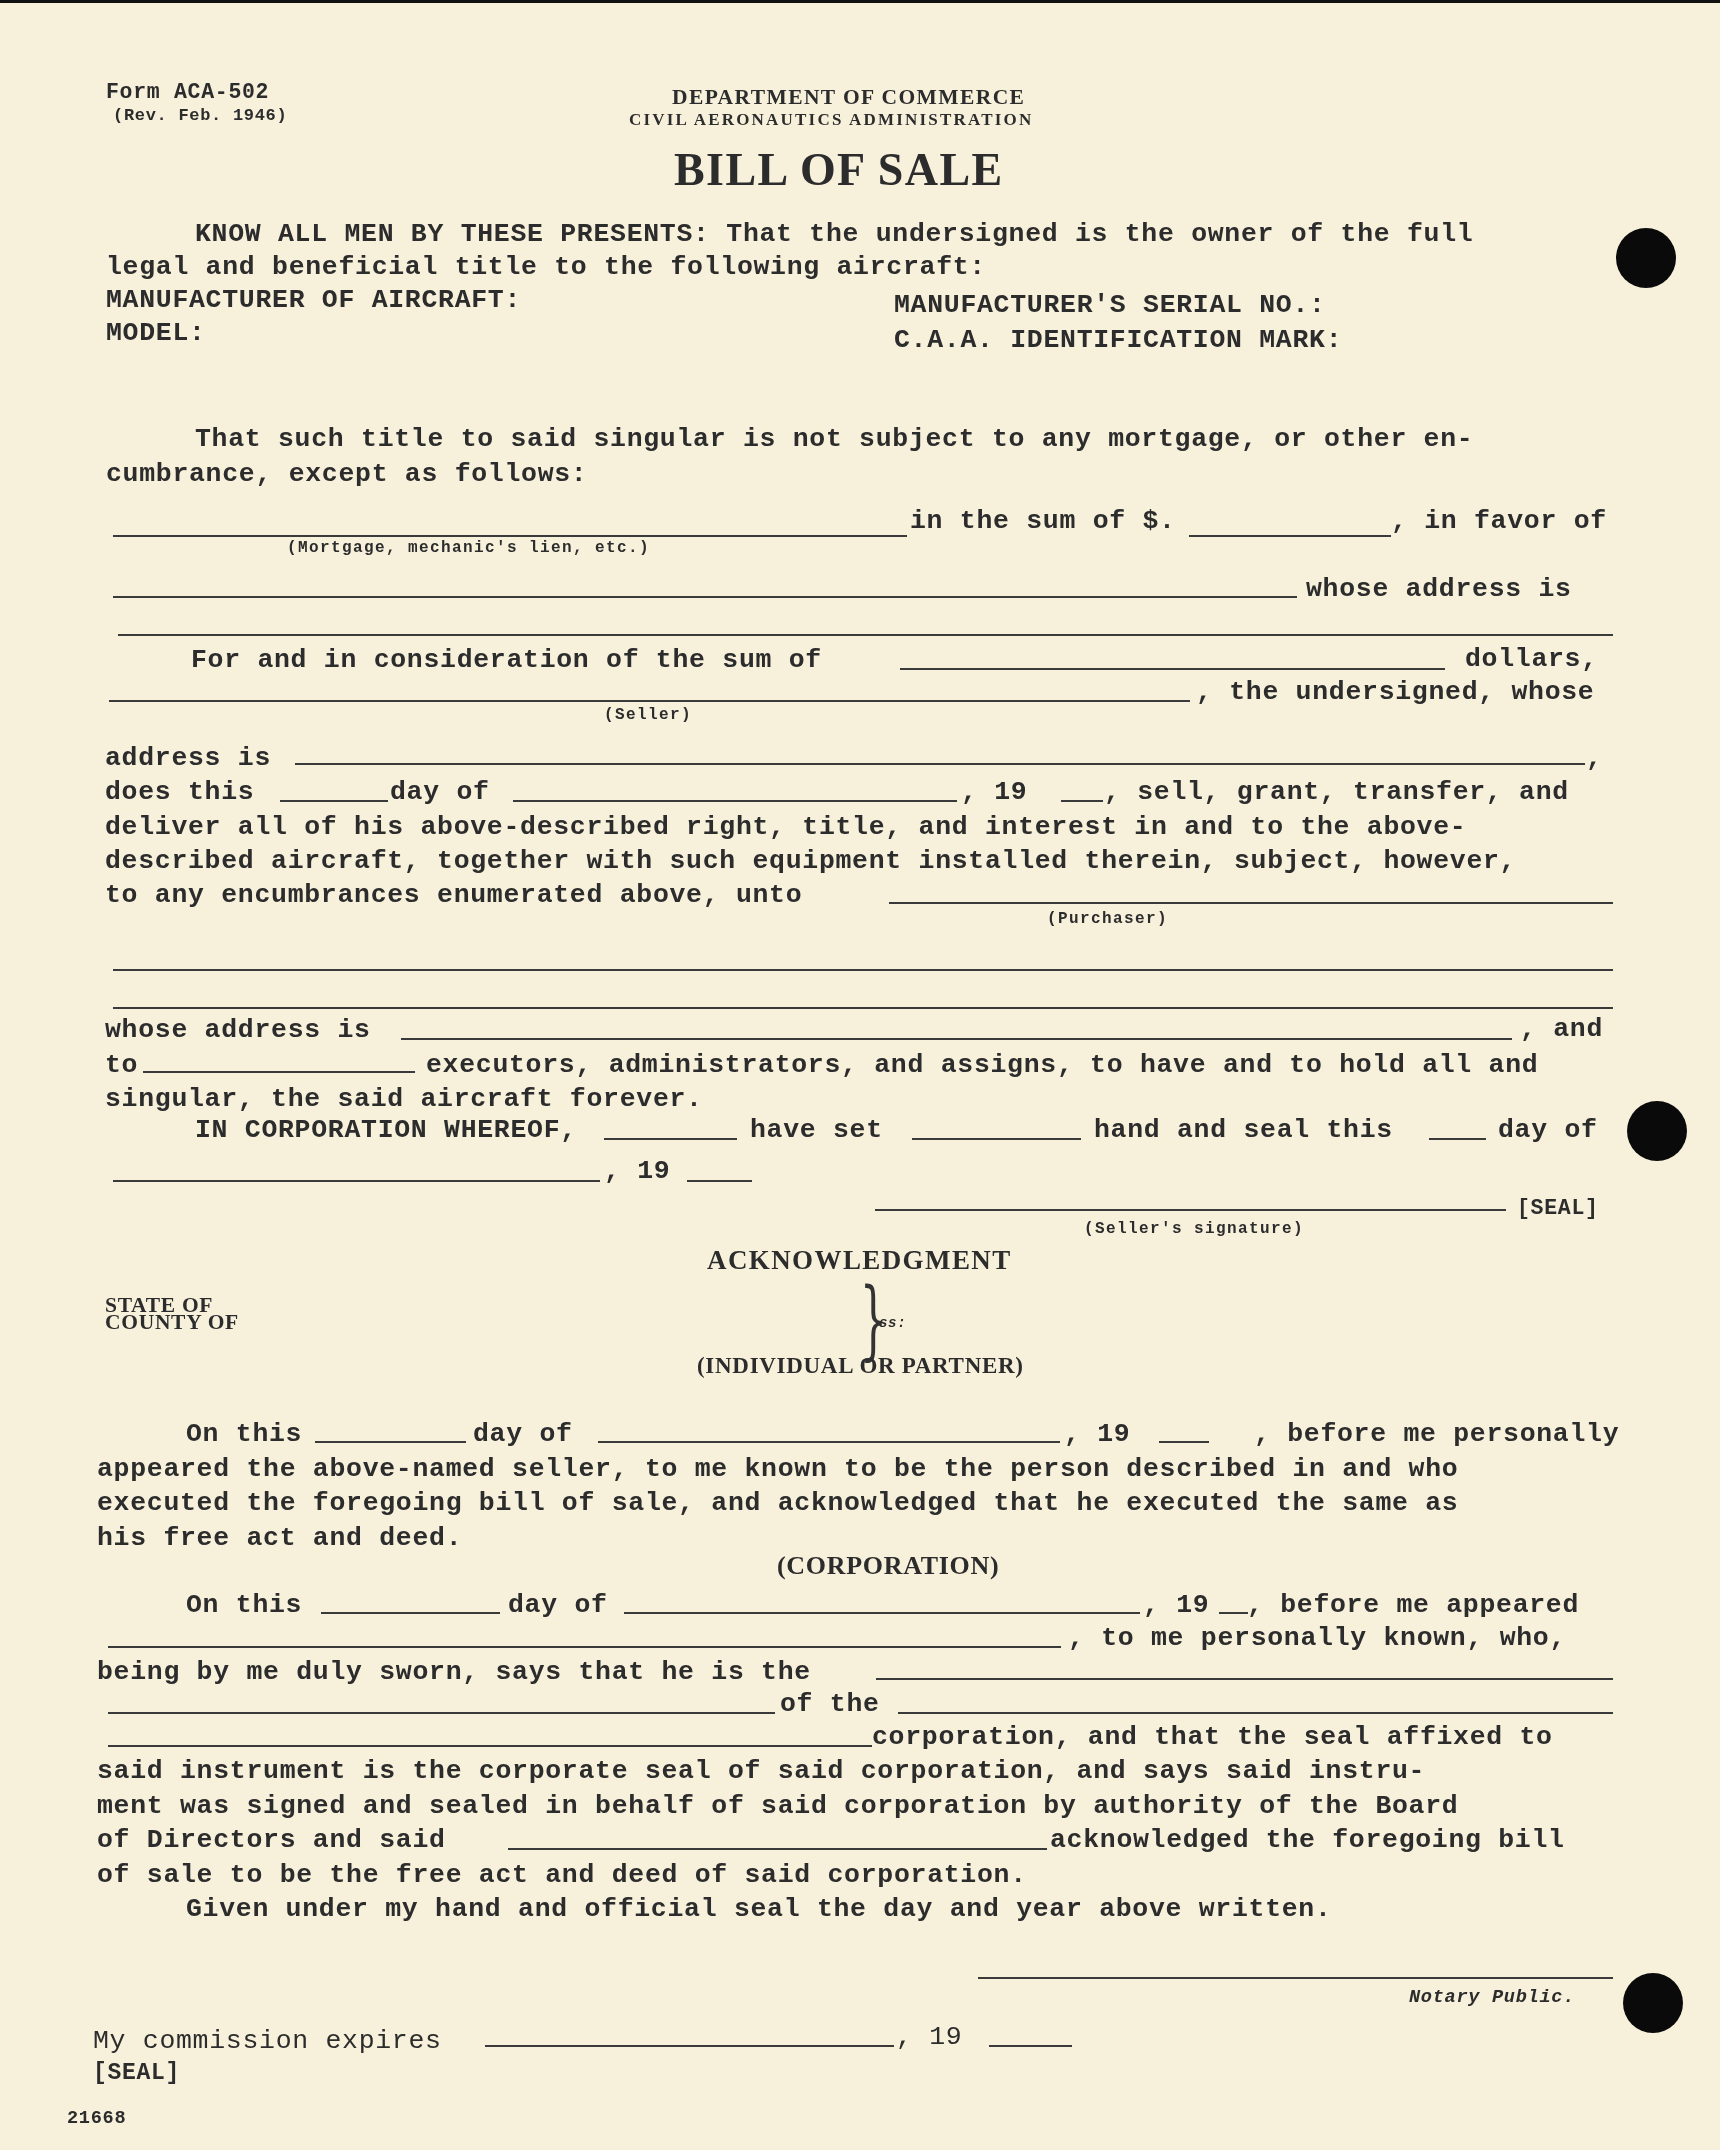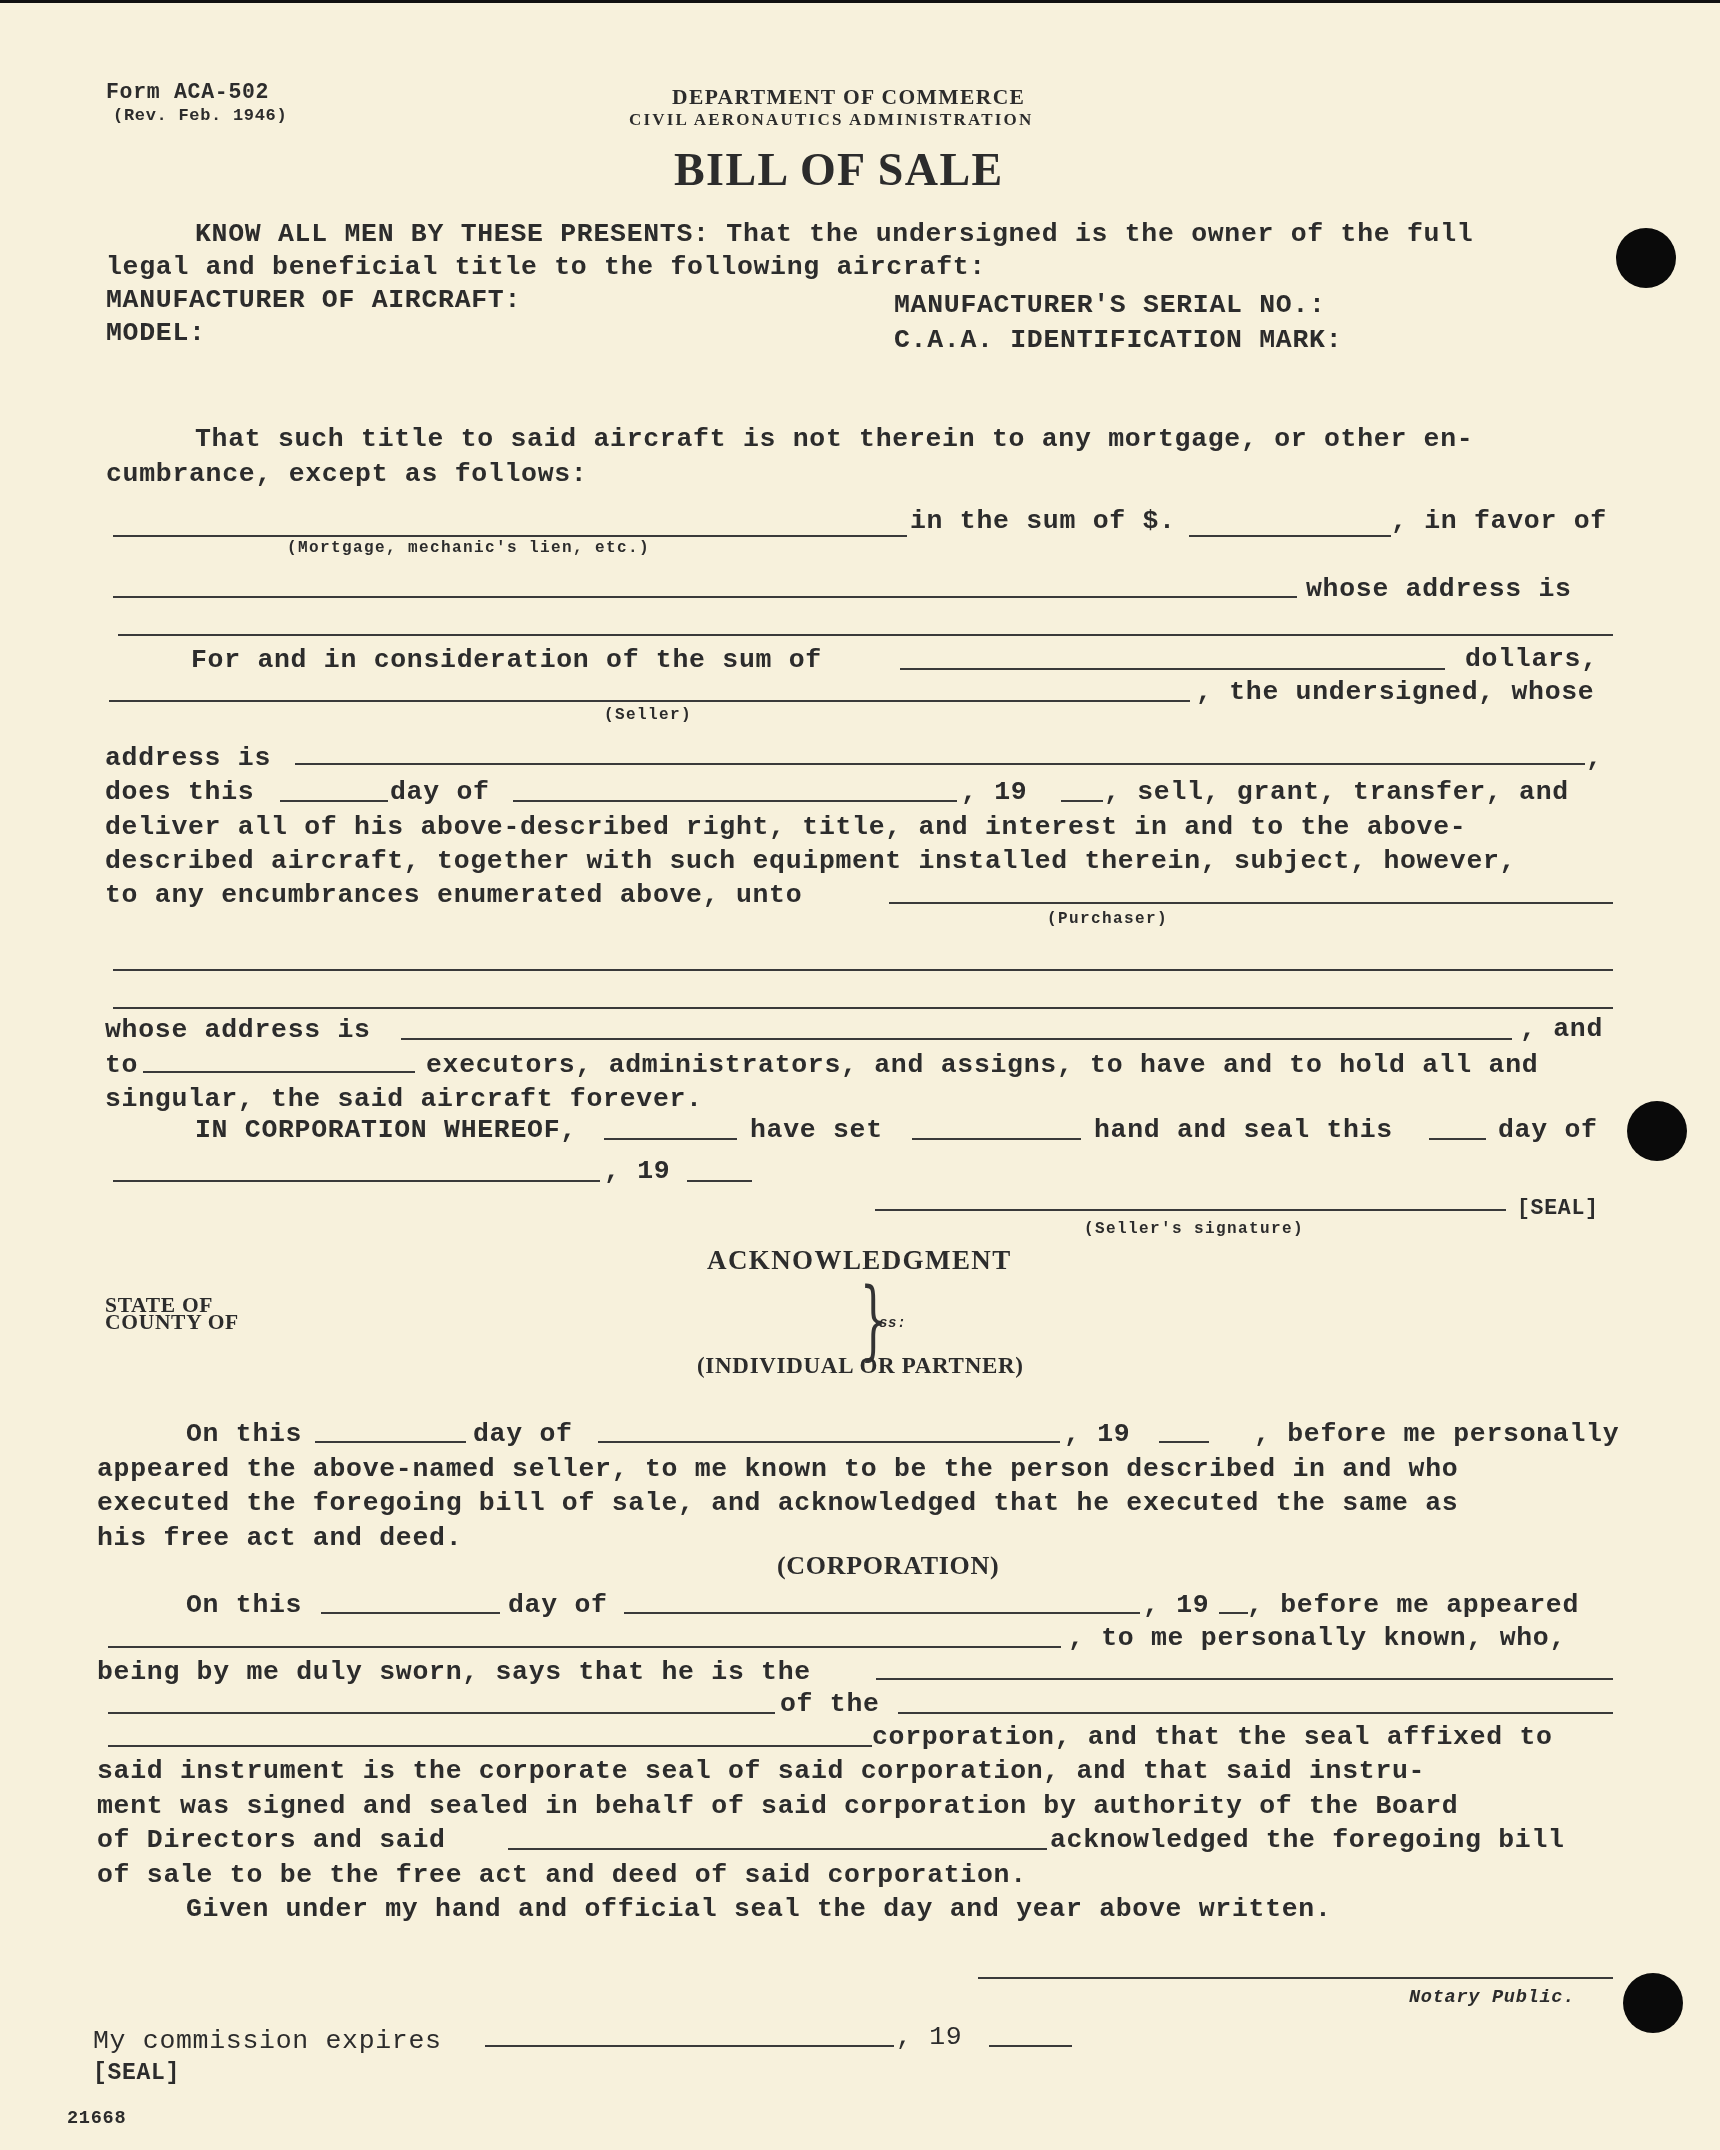--- a/index.html
+++ b/index.html
@@ -31,21 +31,21 @@
 <div class="t dept" style="left:629px;top:110px;font-size:17px;letter-spacing:2.2px;">CIVIL AERONAUTICS ADMINISTRATION</div>
 <div class="t title" style="left:674px;top:143px;">BILL OF SALE</div>
 
 <div class="t" style="left:195px;top:219px;">KNOW ALL MEN BY THESE PRESENTS: That the undersigned is the owner of the full</div>
 <div class="t" style="left:106px;top:252px;">legal and beneficial title to the following aircraft:</div>
 <div class="t" style="left:106px;top:285px;">MANUFACTURER OF AIRCRAFT:</div>
 <div class="t" style="left:894px;top:290px;">MANUFACTURER'S SERIAL NO.:</div>
 <div class="t" style="left:106px;top:318px;">MODEL:</div>
 <div class="t" style="left:894px;top:325px;">C.A.A. IDENTIFICATION MARK:</div>
 
-<div class="t" style="left:195px;top:424px;">That such title to said aircraft is not therein to any mortgage, or other en-</div>
+<div class="t" style="left:195px;top:424px;">That such title to said singular is not subject to any mortgage, or other en-</div>
 <div class="t" style="left:106px;top:459px;">cumbrance, except as follows:</div>
 <div class="line" style="left:113px;top:535px;width:794px;"></div>
 <div class="t" style="left:910px;top:506px;text-align:center;">in the sum of $.</div>
 <div class="line" style="left:1189px;top:535px;width:202px;"></div>
 <div class="t" style="left:1391px;top:506px;">, in favor of</div>
 <div class="t tiny" style="left:287px;top:539px;">(Mortgage, mechanic's lien, etc.)</div>
 <div class="line" style="left:113px;top:596px;width:1184px;"></div>
 <div class="t" style="left:1306px;top:574px;">whose address is</div>
 <div class="line" style="left:118px;top:634px;width:1495px;"></div>
 
@@ -135,21 +135,21 @@
 <div class="t" style="left:97px;top:1657px;">being by me duly sworn, says that he is the</div>
 <div class="line" style="left:876px;top:1678px;width:737px;"></div>
 
 <div class="line" style="left:108px;top:1712px;width:667px;"></div>
 <div class="t" style="left:780px;top:1689px;">of the</div>
 <div class="line" style="left:898px;top:1712px;width:715px;"></div>
 
 <div class="line" style="left:108px;top:1745px;width:764px;"></div>
 <div class="t" style="left:872px;top:1722px;">corporation, and that the seal affixed to</div>
 
-<div class="t" style="left:97px;top:1756px;">said instrument is the corporate seal of said corporation, and that said instru-</div>
+<div class="t" style="left:97px;top:1756px;">said instrument is the corporate seal of said corporation, and says said instru-</div>
 <div class="t" style="left:97px;top:1791px;">ment was signed and sealed in behalf of said corporation by authority of the Board</div>
 <div class="t" style="left:97px;top:1825px;">of Directors and said</div>
 <div class="line" style="left:508px;top:1848px;width:539px;"></div>
 <div class="t" style="left:1050px;top:1825px;">acknowledged the foregoing bill</div>
 <div class="t" style="left:97px;top:1860px;">of sale to be the free act and deed of said corporation.</div>
 <div class="t" style="left:186px;top:1894px;">Given under my hand and official seal the day and year above written.</div>
 
 <div class="line" style="left:978px;top:1977px;width:635px;"></div>
 <div class="t italic" style="left:1409px;top:1987px;font-size:18.6px;">Notary Public.</div>
 

